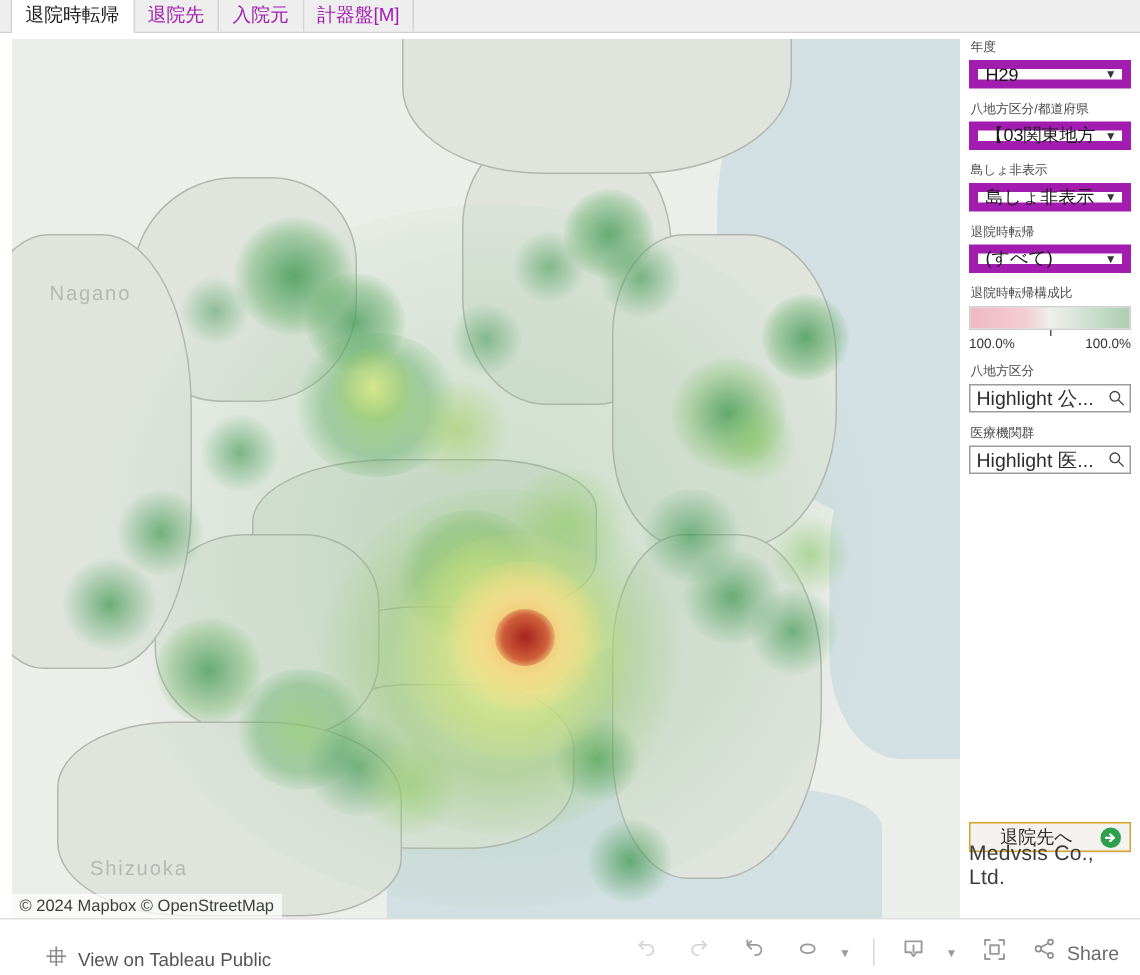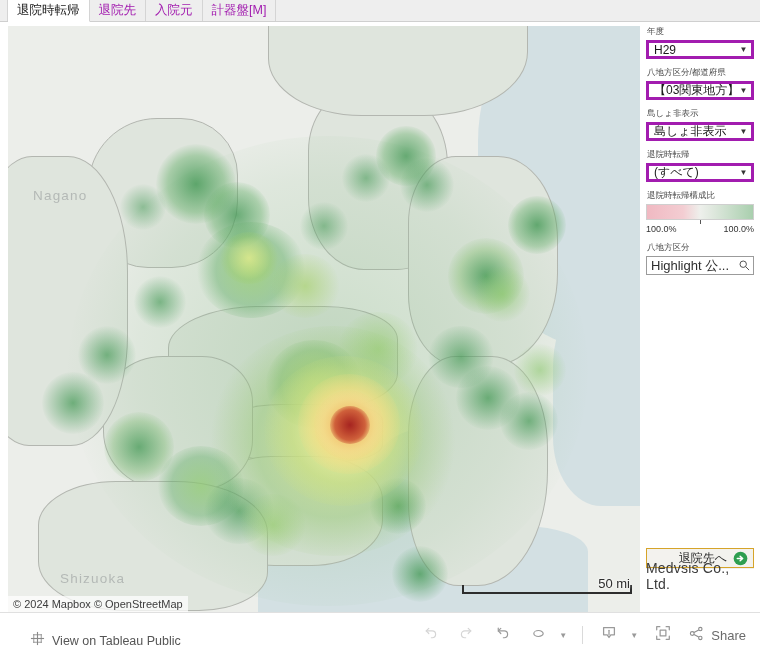--- a/index.html
+++ b/index.html
@@ -65,21 +65,21 @@
   }
 
   
   .sidebar { position:absolute; left:646px; top:26px; width:108px; height:586px; }
   .ctl-label {
     font-size:8.5px; color:#4a4a4a; margin:0 0 2px 1px;
     white-space:nowrap; overflow:hidden;
   }
   .ctl-group { margin-bottom:8px; }
   .select {
-    position:relative; height:19px; border:3px solid #a21caf; background:#fff;
+    position:relative; height:19px; border:6px solid #a21caf; background:#fff;
     display:flex; align-items:center; cursor:pointer;
   }
   .select .val {
     flex:1; font-size:12px; color:#1a1a1a; padding-left:5px;
     white-space:nowrap; overflow:hidden;
   }
   .select .car {
     width:16px; text-align:center; font-size:8px; color:#333;
     border-left:1px solid transparent;
   }
@@ -102,21 +102,21 @@
   .hsearch .ph { flex:1; font-size:13px; color:#2e2e2e; padding-left:4px; white-space:nowrap; overflow:hidden; }
   .hsearch .mag { width:18px; display:flex; align-items:center; justify-content:center; }
 
   
   .navbtns { position:absolute; left:0; bottom:38px; width:108px; }
   .navbtn {
     height:20px; border:1px solid #d6a429; background:#f3f2ee;
     display:flex; align-items:center; margin-bottom:6px; cursor:pointer;
     box-shadow:0 1px 0 rgba(0,0,0,.06);
   }
-  .navbtn .nb-txt { flex:1; text-align:right; font-size:12px; color:#2b2b2b; padding-left:8px; }
+  .navbtn .nb-txt { flex:1; text-align:center; font-size:12px; color:#2b2b2b; padding-left:8px; }
   .navbtn .nb-ico { width:26px; display:flex; align-items:center; justify-content:center; }
   .brand {
     position:absolute; left:0; bottom:20px; width:108px; 
     font-size:14px; color:#3b3b3b; letter-spacing:.2px;
   }
 
   
   .toolbar {
     position:absolute; left:0; bottom:0; width:760px; height:38px;
     background:#fff; border-top:1px solid #e0e0e0;
@@ -212,26 +212,20 @@
 
       <div class="blob" style="left:200px;top:300px;width:250px;height:230px;background:radial-gradient(circle,rgba(215,230,130,.70) 0%,rgba(150,200,110,.45) 45%,rgba(255,255,255,0) 72%);"></div>
       <div class="blob" style="left:256px;top:330px;width:160px;height:150px;background:radial-gradient(circle,rgba(246,244,170,.85) 0%,rgba(205,225,130,.55) 48%,rgba(255,255,255,0) 74%);"></div>
       <div class="blob" style="left:290px;top:348px;width:102px;height:100px;background:radial-gradient(circle,rgba(252,250,205,.92) 0%,rgba(245,220,130,.62) 50%,rgba(255,255,255,0) 76%);"></div>
       <div class="blob" style="left:306px;top:364px;width:70px;height:70px;background:radial-gradient(circle,rgba(235,160,60,.88) 0%,rgba(244,206,120,.55) 52%,rgba(255,255,255,0) 76%);"></div>
       <div class="blob" style="left:322px;top:380px;width:40px;height:38px;background:radial-gradient(circle,rgba(163,31,31,.96) 0%,rgba(196,62,40,.75) 55%,rgba(255,255,255,0) 80%);"></div>
 
       <div class="maplabel" style="left:25px;top:162px;">Nagano</div>
       <div class="maplabel" style="left:52px;top:545px;">Shizuoka</div>
 
-      <div class="scalebar">
-        <div class="sb-line"></div>
-        <div class="sb-tick"></div>
-        <div class="sb-tick r"></div>
-        <div class="sb-text">50 mi</div>
-      </div>
 
       <div class="attrib">
         <span>© 2024 Mapbox  © OpenStreetMap</span>
       </div>
     </div>
   </div>
 
   <div class="sidebar">
 
     <div class="ctl-group">
@@ -284,20 +278,32 @@
         <span class="ph">Highlight 公...</span>
         <span class="mag">
           <svg width="11" height="11" viewBox="0 0 12 12" aria-hidden="true">
             <circle cx="4.6" cy="4.6" r="3.5" fill="none" stroke="#444" stroke-width="1"></circle>
             <line x1="7.3" y1="7.3" x2="11" y2="11" stroke="#444" stroke-width="1"></line>
           </svg>
         </span>
       </div>
     </div>
 
+    <div class="ctl-group">
+      <div class="ctl-label">医療機関群</div>
+      <div class="hsearch">
+        <span class="ph">Highlight 医...</span>
+        <span class="mag">
+          <svg width="11" height="11" viewBox="0 0 12 12" aria-hidden="true">
+            <circle cx="4.6" cy="4.6" r="3.5" fill="none" stroke="#444" stroke-width="1"></circle>
+            <line x1="7.3" y1="7.3" x2="11" y2="11" stroke="#444" stroke-width="1"></line>
+          </svg>
+        </span>
+      </div>
+    </div>
 
     <div class="navbtns">
       <div class="navbtn">
         <span class="nb-txt">退院先へ</span>
         <span class="nb-ico">
           <svg width="15" height="15" viewBox="0 0 16 16" aria-hidden="true">
             <circle cx="8" cy="8" r="7.3" fill="#2e9e4f"></circle>
             <path d="M4.6 8 h5.2 M7.6 5.6 L10.3 8 L7.6 10.4" fill="none" stroke="#fff" stroke-width="1.6" stroke-linecap="round" stroke-linejoin="round"></path>
           </svg>
         </span>

